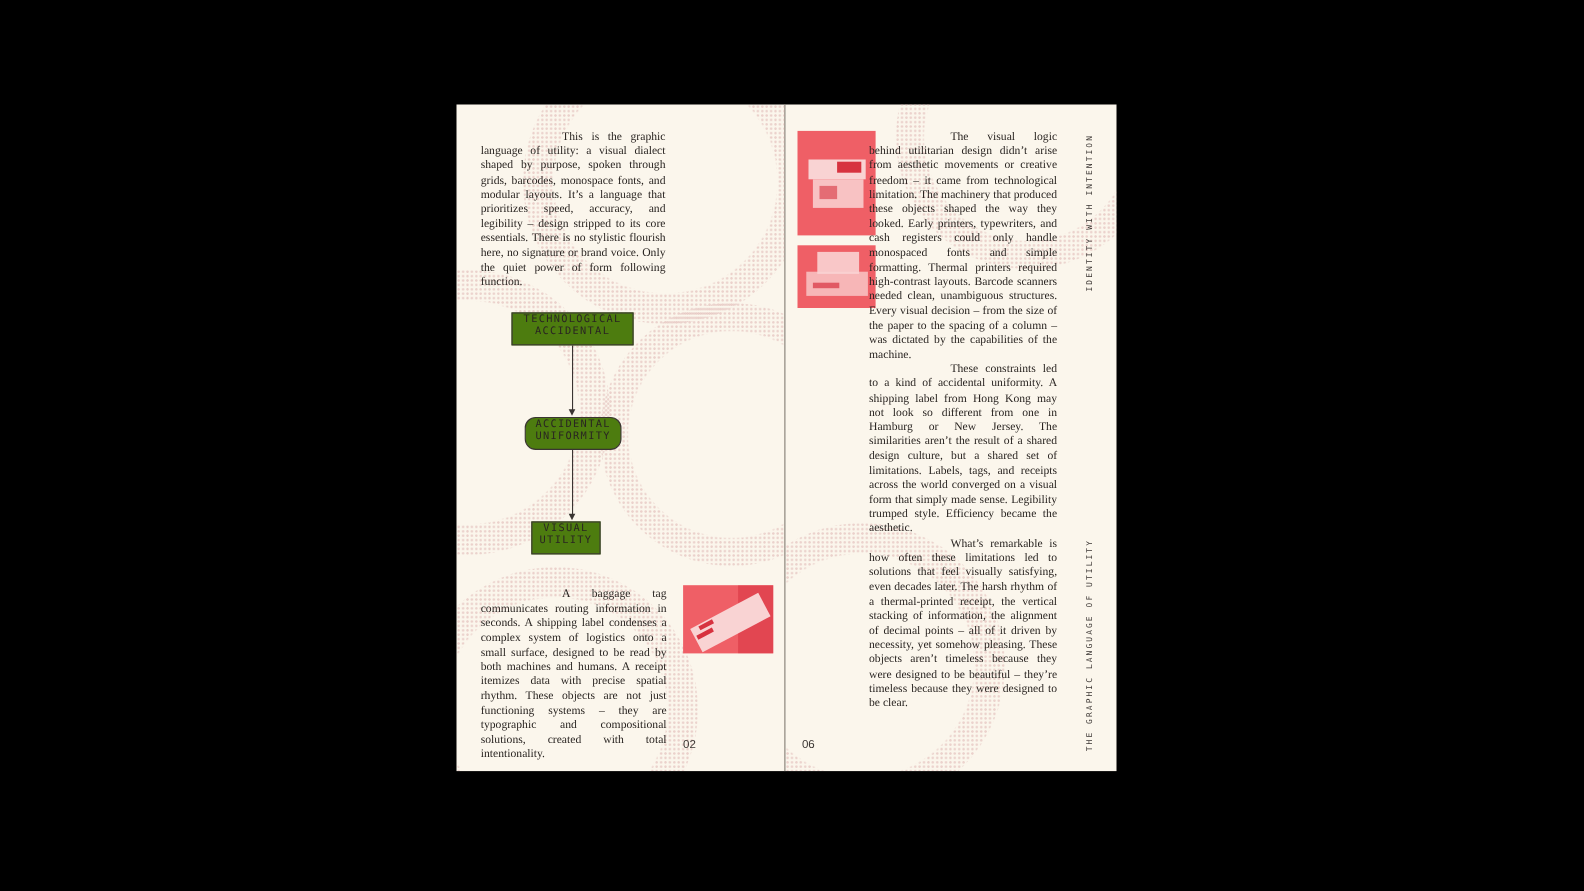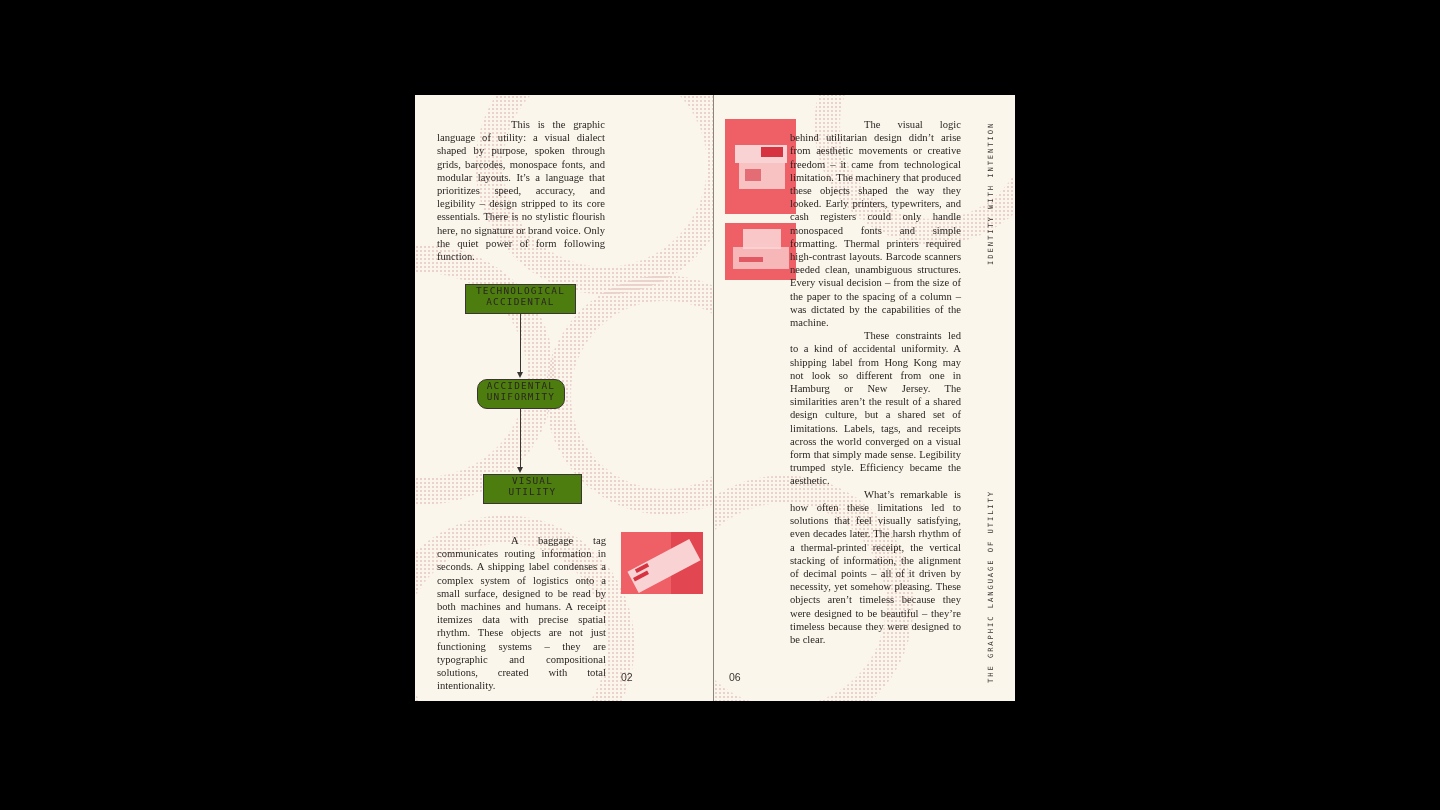--- a/index.html
+++ b/index.html
@@ -76,21 +76,21 @@
     <div class="flow-line" style="left:105px;top:219px;height:60px;"></div>
     <div class="flow-arrow" style="left:102px;top:277px;"></div>
 
     <div class="flow-box" style="left:62px;top:284px;width:88px;height:30px;border-radius:10px;">
       <div>ACCIDENTAL</div>
       <div>UNIFORMITY</div>
     </div>
     <div class="flow-line" style="left:105px;top:314px;height:60px;"></div>
     <div class="flow-arrow" style="left:102px;top:372px;"></div>
 
-    <div class="flow-box" style="left:68px;top:379px;width:99px;height:30px;">
+    <div class="flow-box" style="left:68px;top:379px;width:63px;height:30px;">
       <div>VISUAL</div>
       <div>UTILITY</div>
     </div>
 
     <div class="body-text" style="left:22px;top:439px;width:169px;">
       <p><span class="indent"></span><span>A baggage tag communicates routing information in seconds. A shipping label condenses a complex system of logistics onto a small surface, designed to be read by both machines and humans. A receipt itemizes data with precise spatial rhythm. These objects are not just functioning systems – they are typographic and compositional solutions, created with total intentionality.</span></p>
     </div>
 
     <div class="photo" style="left:206px;top:437px;width:82px;height:62px;">
       <div class="dark" style="left:50px;top:0;width:32px;height:62px;opacity:0.55;"></div>

